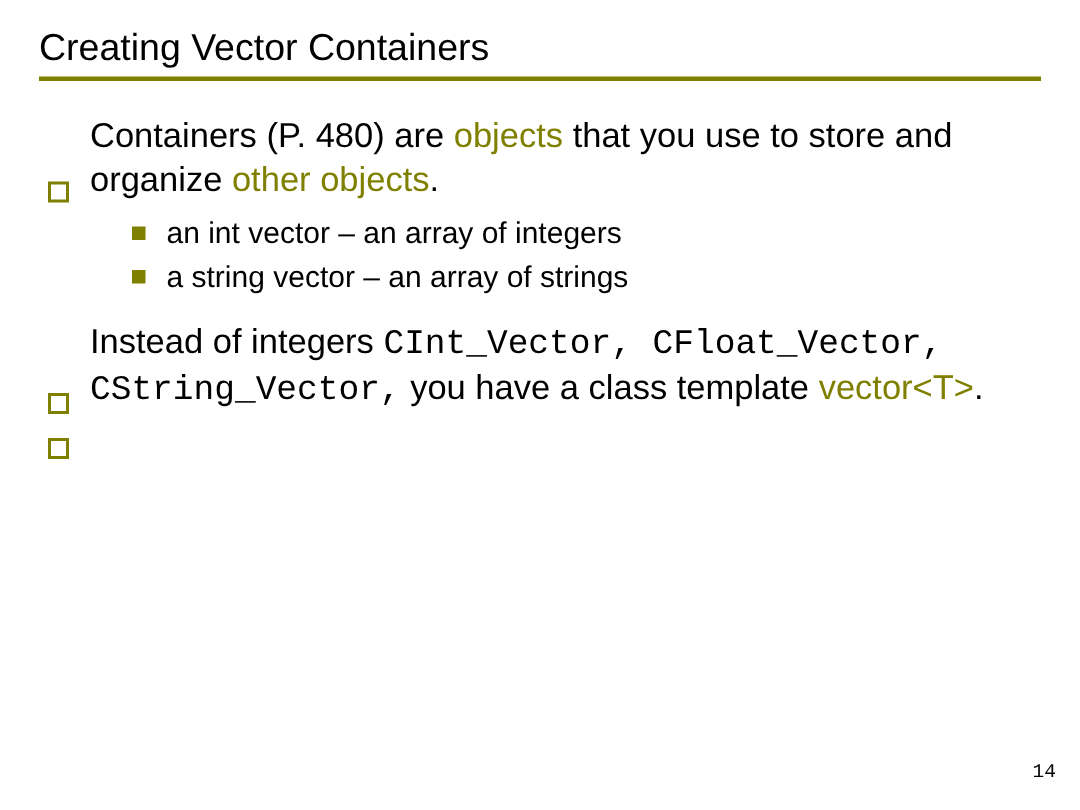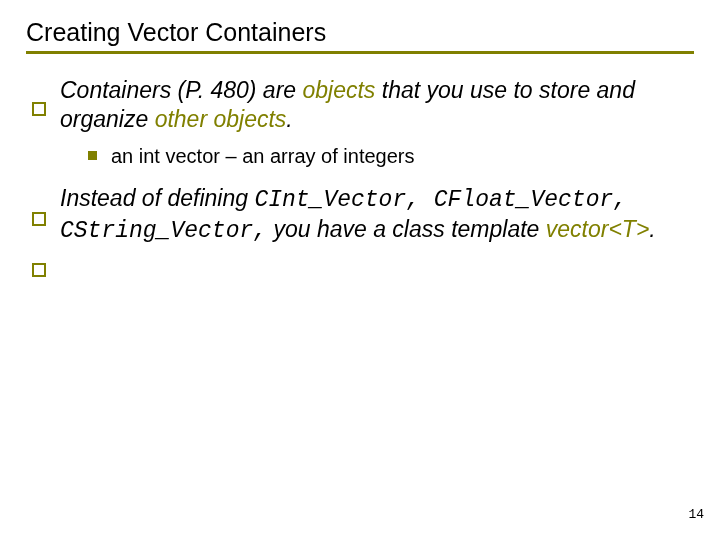--- a/index.html
+++ b/index.html
@@ -26,23 +26,22 @@
     height: 3px;
     background: #808000;
     width: 668px;
     margin-bottom: 22px;
   }
   .content {
     padding-left: 6px;
   }
   .lvl1 {
     display: flex;
-    align-items: center;
+    align-items: flex-end;
     margin-bottom: 8px;
-    font-style: italic;
   }
   .lvl1 .bullet {
     flex: 0 0 auto;
     width: 14px;
     height: 14px;
     border: 2px solid #808000;
     margin-top: 8px;
     margin-right: 14px;
   }
   .lvl1 .text {
@@ -98,26 +97,30 @@
       <div class="text">
         <span>Containers (P. 480) are </span><span class="hl">objects</span><span> that you use to store and organize </span><span class="hl">other objects</span><span>.</span>
       </div>
     </div>
 
     <div class="lvl2-group">
       <div class="lvl2">
         <div class="bullet"></div>
         <div class="text">an int vector – an array of integers</div>
       </div>
+      <div class="lvl2">
+        <div class="bullet"></div>
+        <div class="text">a string vector – an array of strings</div>
+      </div>
     </div>
 
     <div class="lvl1">
       <div class="bullet"></div>
       <div class="text">
-        <span>Instead of defining </span><span class="mono">CInt_Vector, CFloat_Vector, CString_Vector,</span><span> you have a class template </span><span class="hl">vector&lt;T&gt;</span><span>.</span>
+        <span>Instead of integers </span><span class="mono">CInt_Vector, CFloat_Vector, CString_Vector,</span><span> you have a class template </span><span class="hl">vector&lt;T&gt;</span><span>.</span>
       </div>
     </div>
 
     <div class="lvl1">
       <div class="bullet"></div>
     </div>
 
 
   </div>
 </div>

